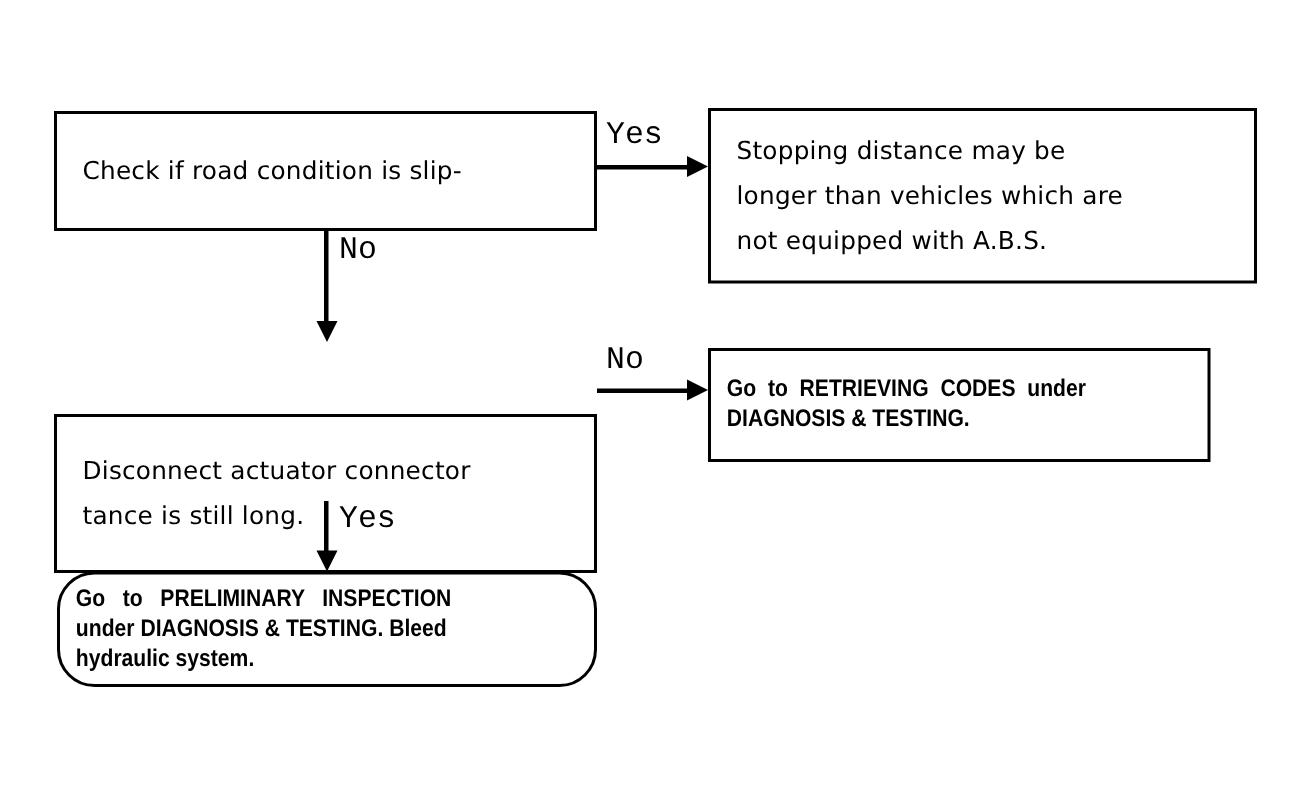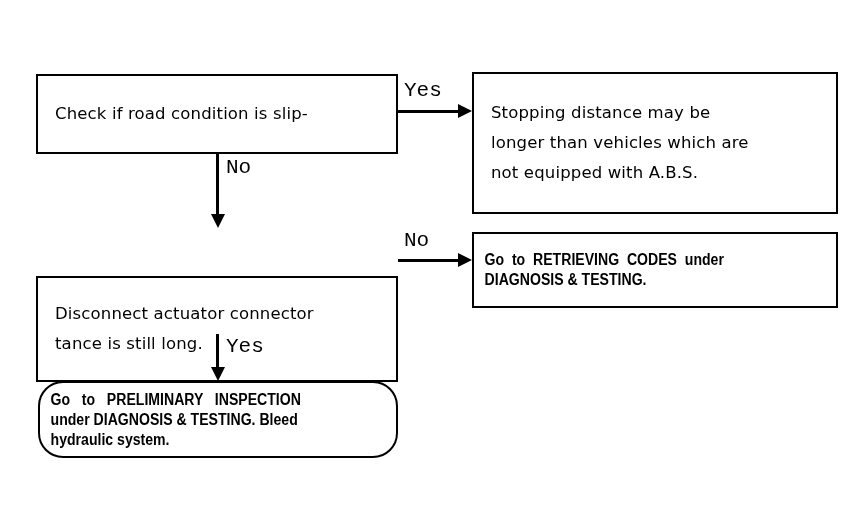--- a/index.html
+++ b/index.html
@@ -46,23 +46,23 @@
     font-size: 16px;
     font-weight: bold;
     line-height: 20px;
     transform: scaleX(0.88);
     transform-origin: left center;
     padding-left: 12px;
   }
 
   
   #node-check-road      { left: 36px;  top: 74px;  width: 362px; height: 80px;  }
-  #node-stopping-dist   { left: 472px; top: 72px;  width: 366px; height: 142px; }
+  #node-stopping-dist   { left: 472px; top: 72px;  width: 366px; height: 117px; }
   #node-disconnect      { left: 36px;  top: 228px; width: 362px; height: 106px; margin-top: 48px; }
-  #node-retrieving      { left: 472px; top: 232px; width: 366px; height: 76px;  }
+  #node-retrieving      { left: 472px; top: 232px; width: 335px; height: 76px;  }
   #node-preliminary     { left: 38px;  top: 381px; width: 360px; height: 77px; border-radius: 25px;  }
 
   
   .conn-line {
     position: absolute;
     background: #000000;
   }
   .h-line { height: 3px; }
   .v-line { width: 3px; }
 

